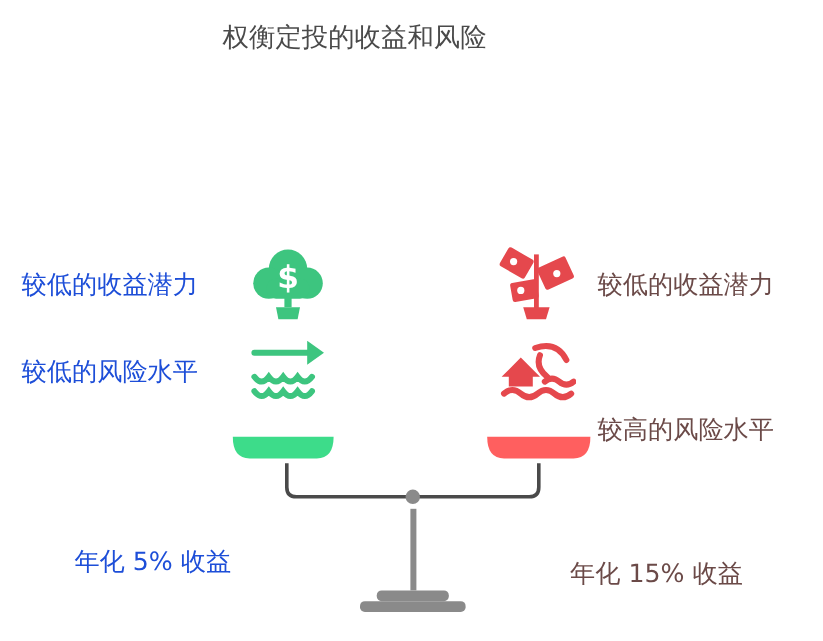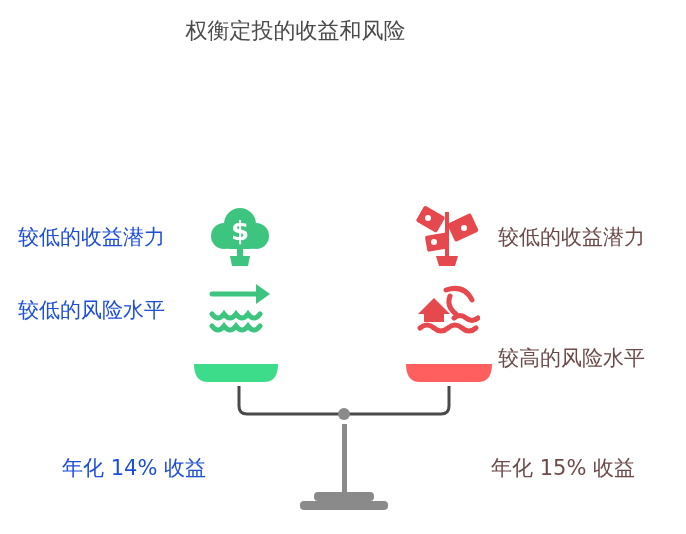--- a/index.html
+++ b/index.html
@@ -79,14 +79,14 @@
   <path d="M4 4 h84 q0 18 -14 18 h-56 q-14 0 -14 -18 z" fill="#3ddc8a"></path>
   <path d="M216 4 h86 q0 18 -14 18 h-58 q-14 0 -14 -18 z" fill="#ff5f5f"></path>
   <path d="M49 26 v20 q0 8 8 8 h96" fill="none" stroke="#4a4a4a" stroke-width="3"></path>
   <path d="M259 26 v20 q0 8 -8 8 h-96" fill="none" stroke="#4a4a4a" stroke-width="3"></path>
   <circle cx="154" cy="54" r="6" fill="#8a8a8a"></circle>
   <rect x="152" y="64" width="5" height="68" fill="#8a8a8a"></rect>
   <rect x="124" y="132" width="60" height="9" rx="4" fill="#8a8a8a"></rect>
   <rect x="110" y="141" width="88" height="9" rx="4" fill="#8a8a8a"></rect>
 </svg>
 
-<div class="foot green-text" style="left:62px; top:454px;">年化 14% 收益</div>
-<div class="foot red-text" style="left:475px; top:454px;margin-left:16px;">年化 15% 收益</div>
+<div class="foot green-text" style="left:62px; top:454px;">年化 5% 收益</div>
+<div class="foot red-text" style="left:475px; top:464px;">年化 15% 收益</div>
 
 </body></html>

